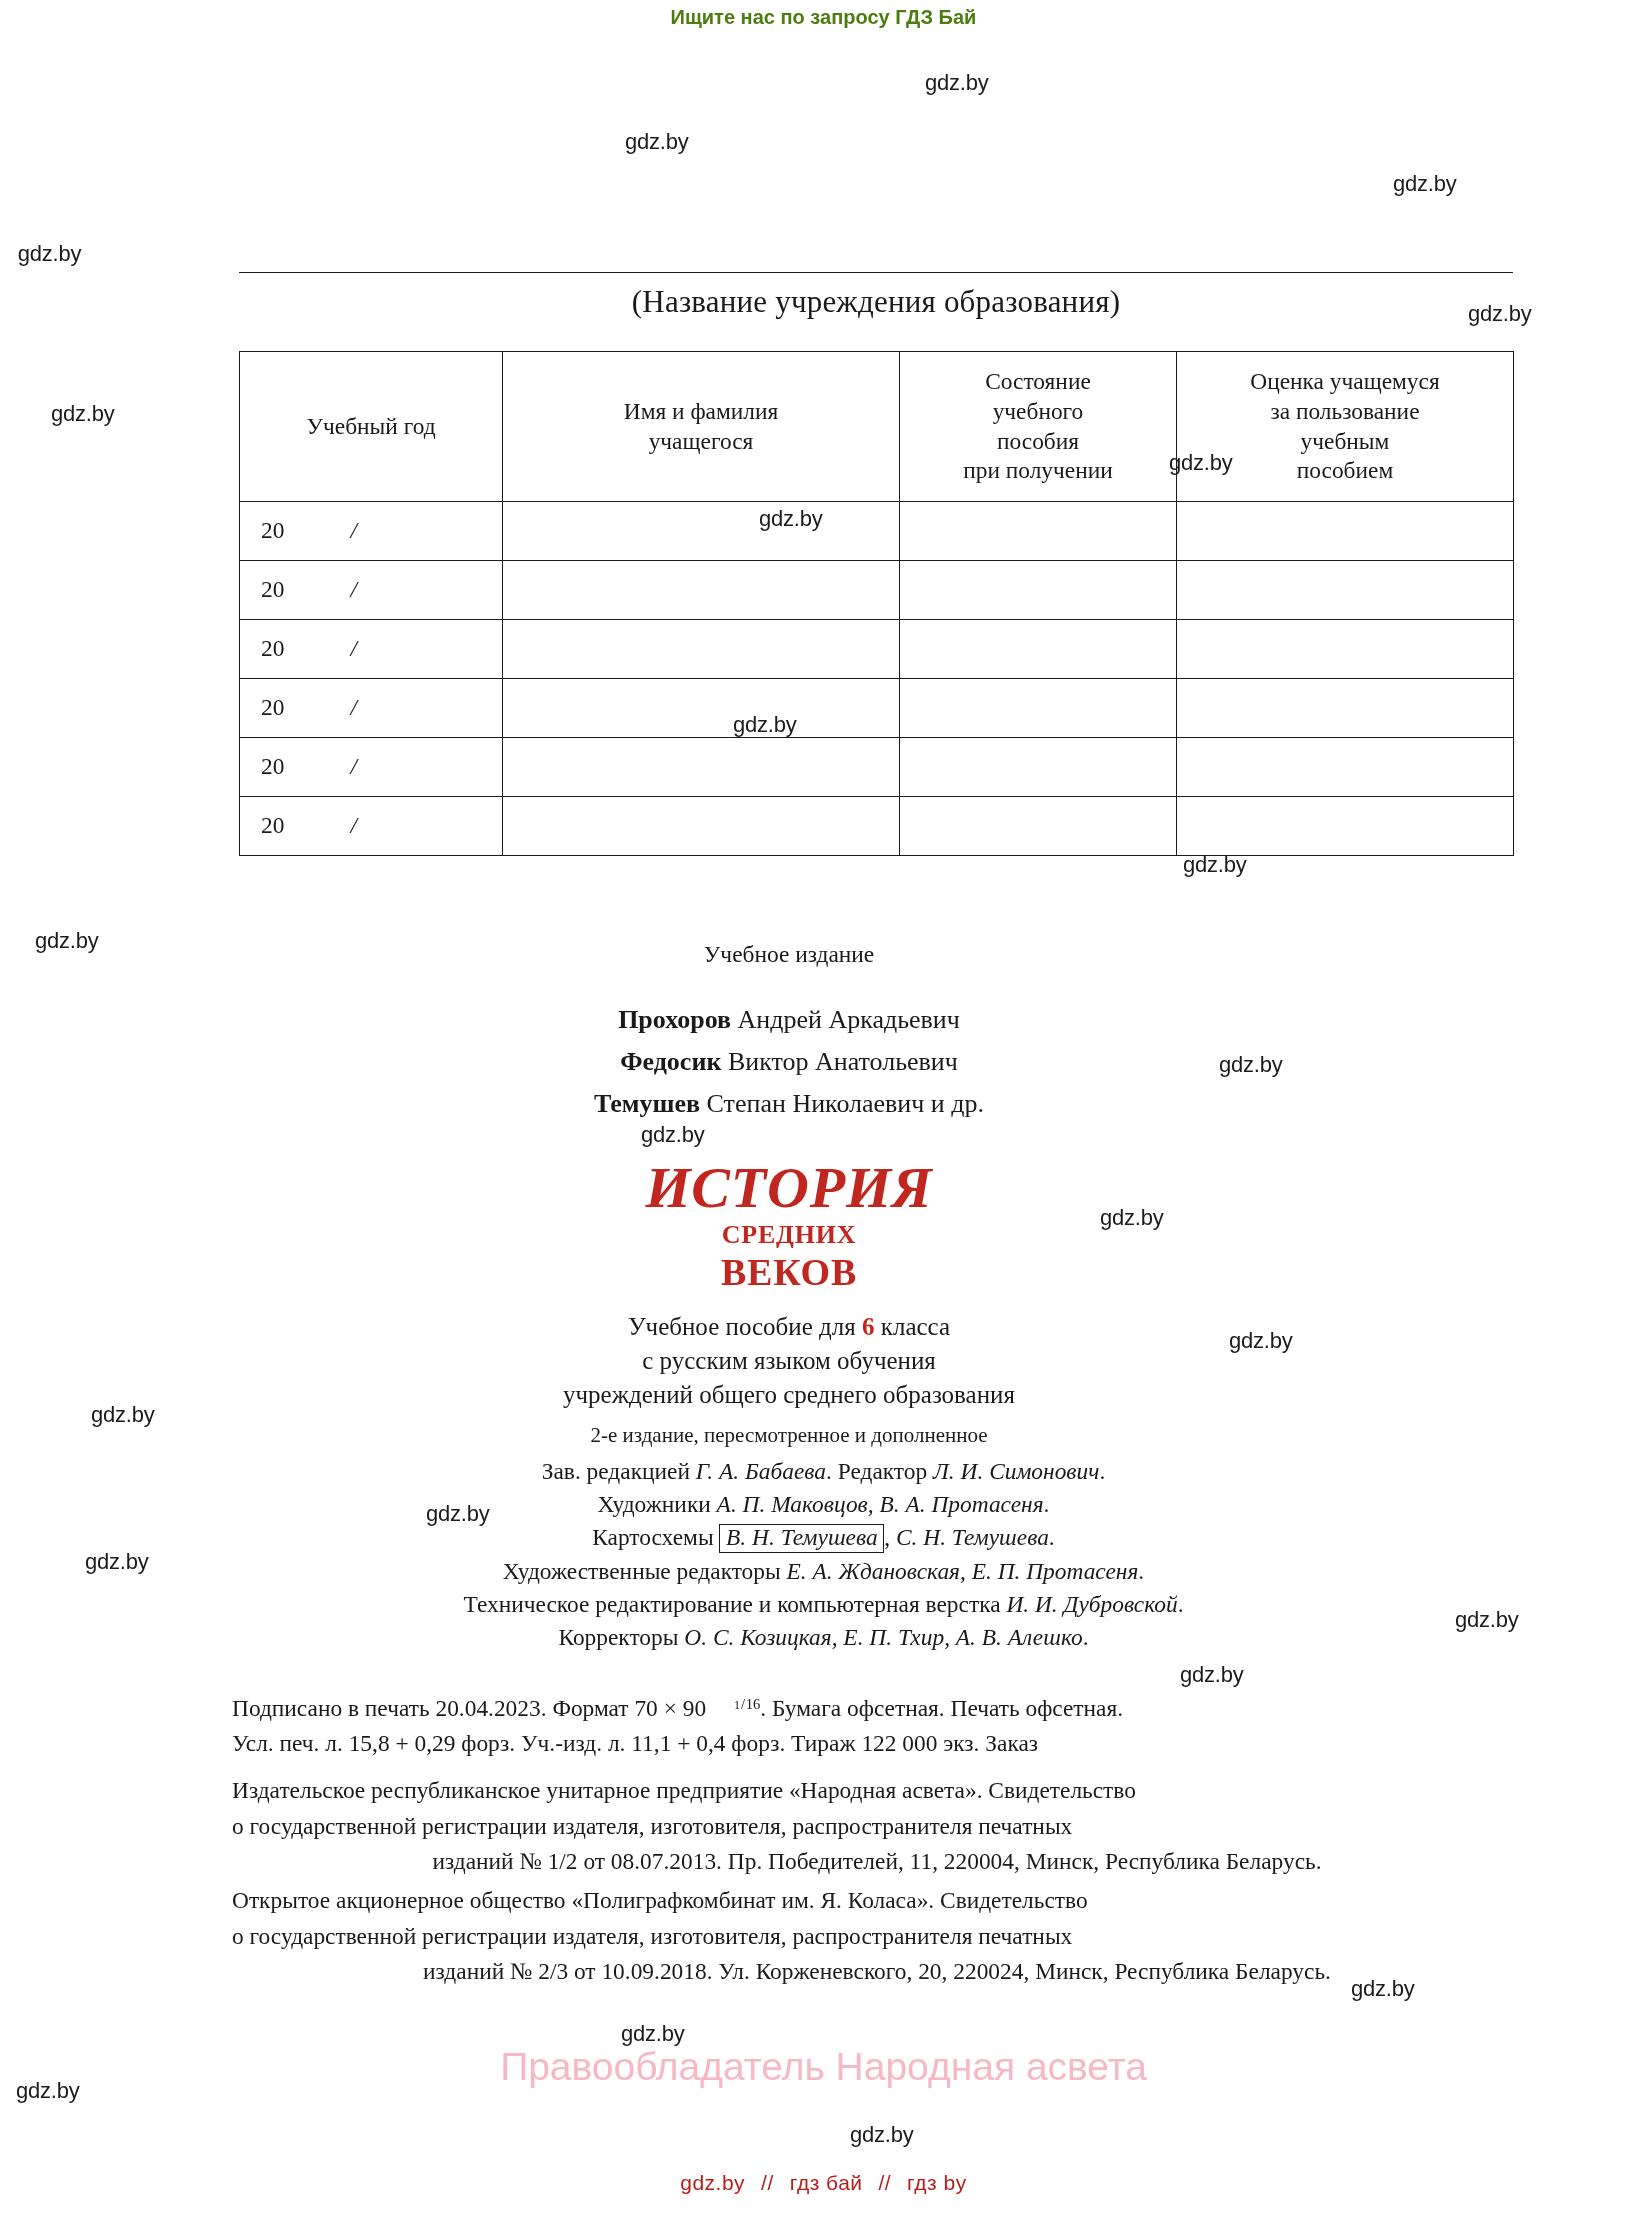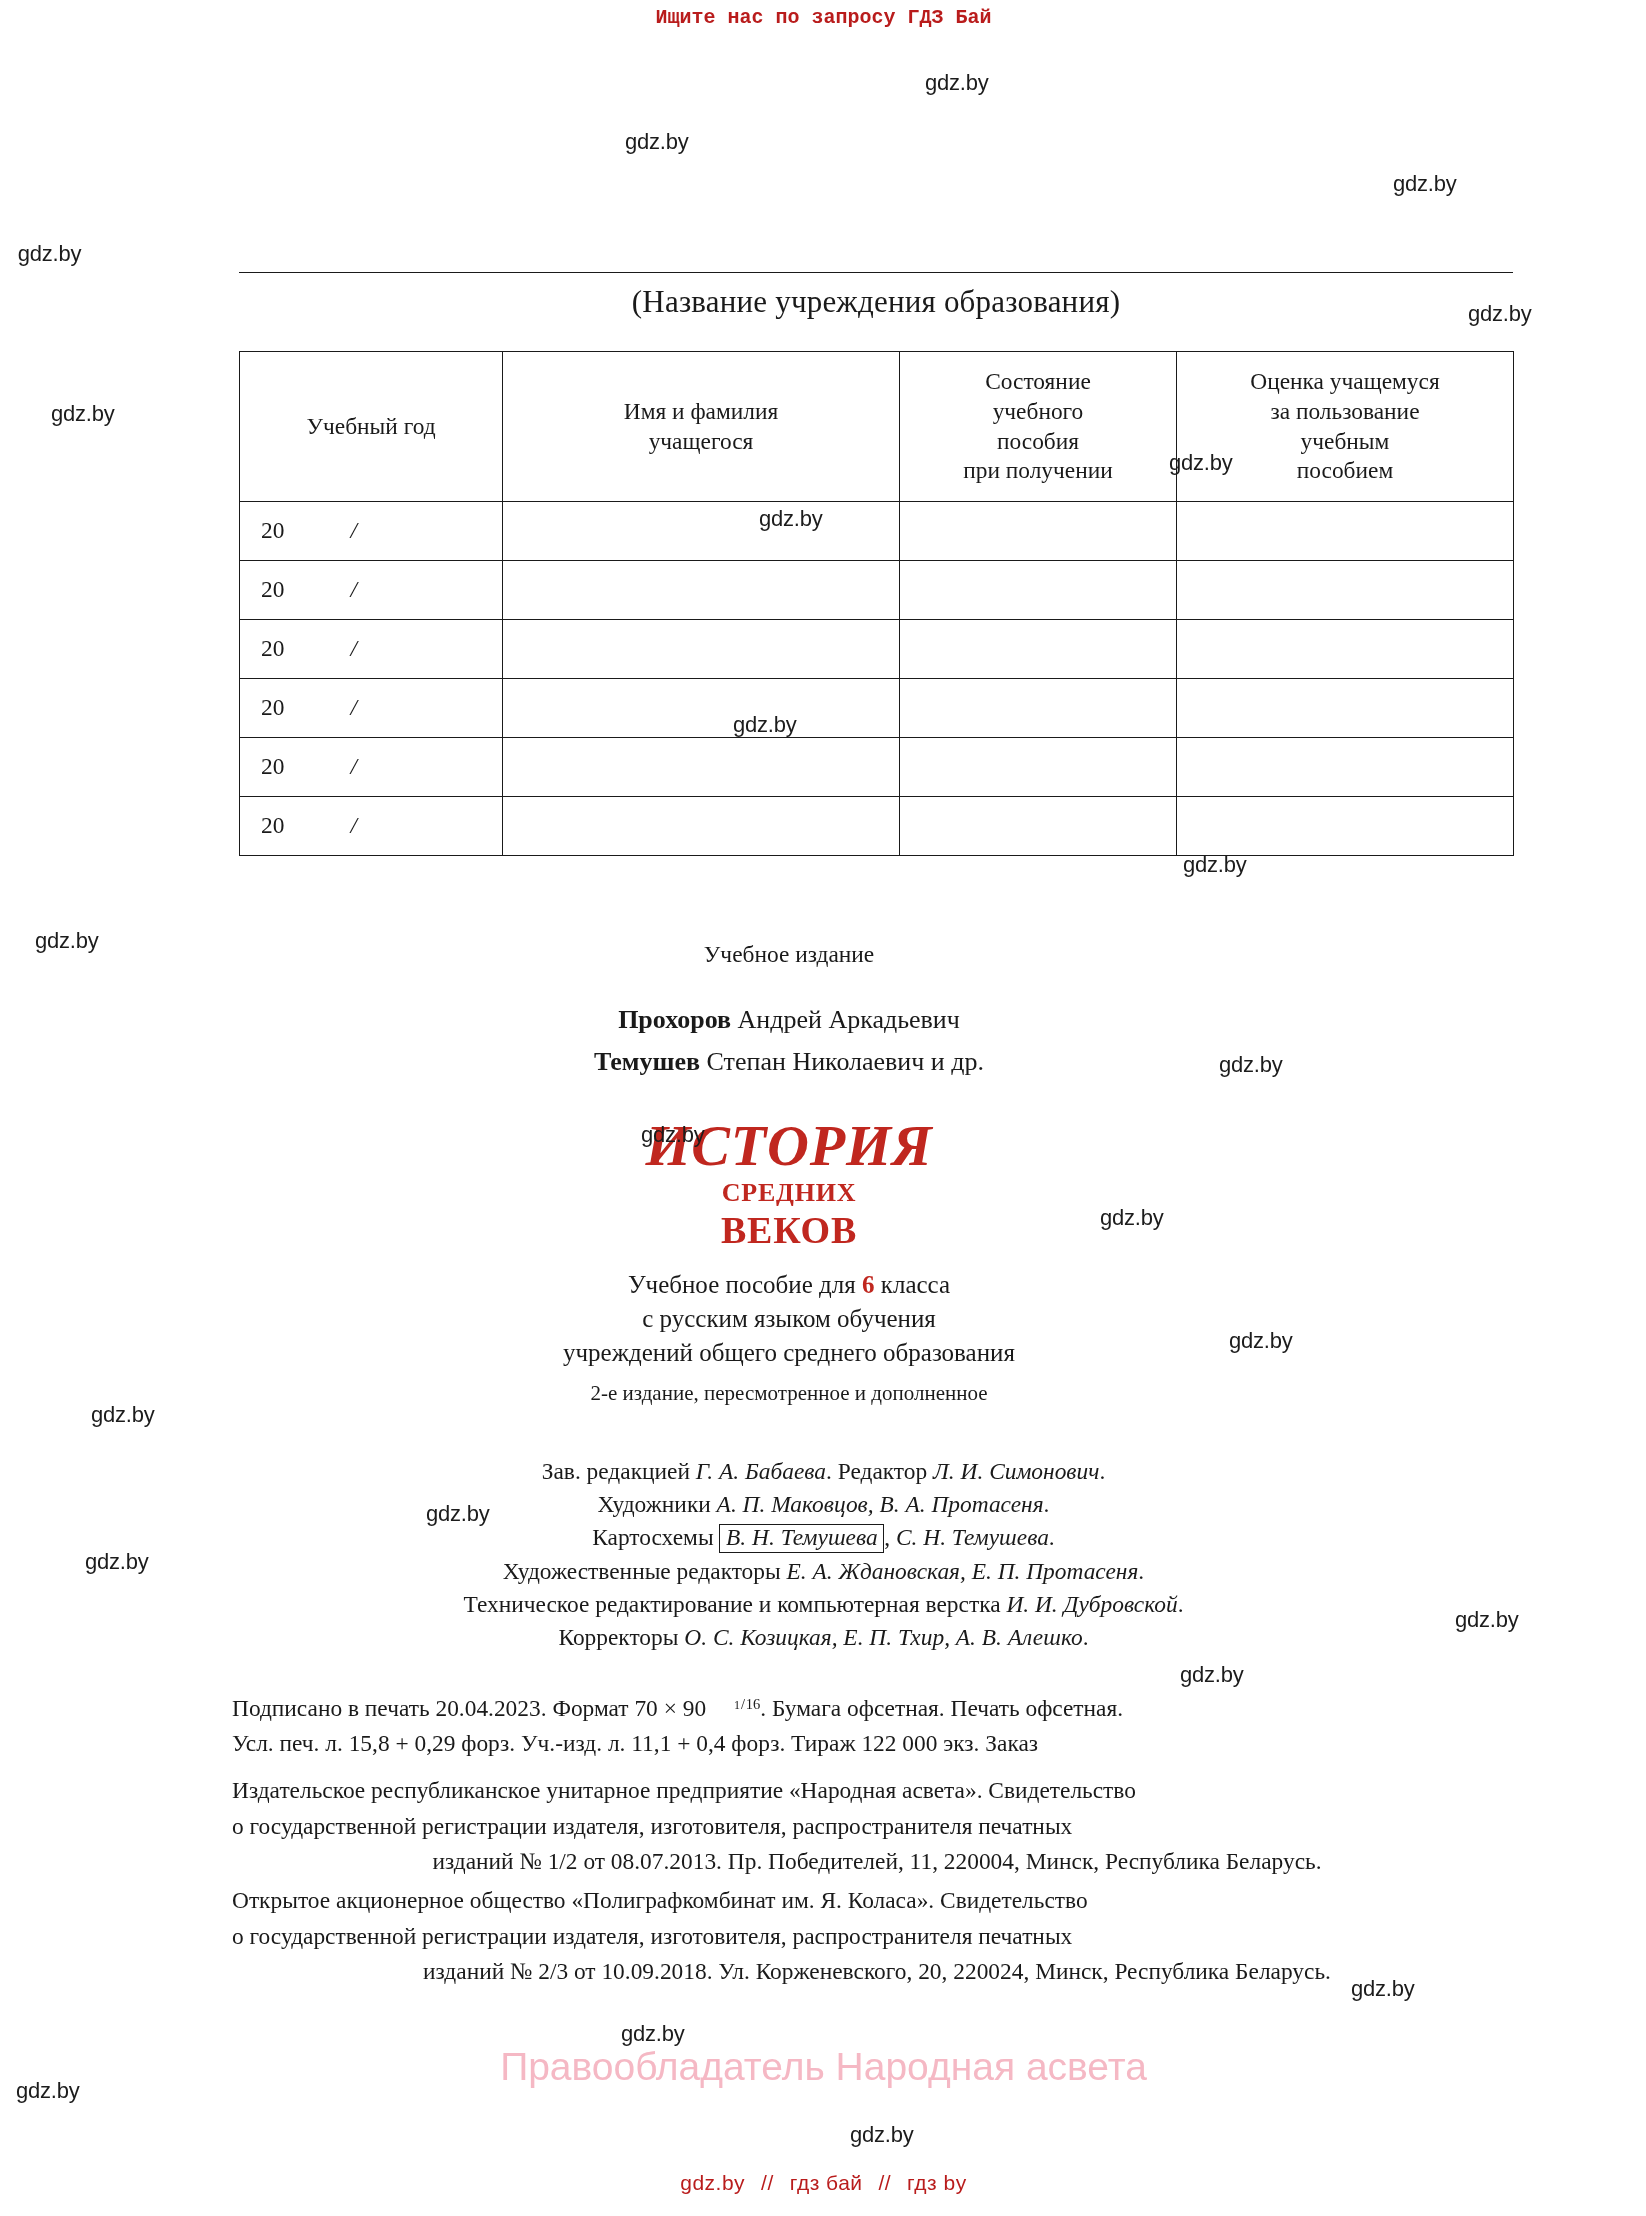--- a/index.html
+++ b/index.html
@@ -234,21 +234,21 @@
     font-size: 21px;
     color: #1b39d8;
     letter-spacing: 0.5px;
     z-index: 8;
   }
   .footer-links span { margin: 0 4.8px; }
 </style>
 </head>
 <body>
 
-<div class="top-banner" style="color: #b91c1c; font-family: Liberation Mono, monospace;">
+<div class="top-banner" style="color: #4d7c0f;">
   <span>Ищите нас по запросу ГДЗ Бай</span>
 </div>
 
 <div class="page">
 
   <div class="inst-rule"></div>
   <div class="inst-caption">(Название учреждения образования)</div>
 
   <table class="rec-table">
     <colgroup>
@@ -319,20 +319,24 @@
       </tr>
     </tbody>
   </table>
 
   <div class="imprint">
     <div class="edition-kind">Учебное издание</div>
 
     <div class="author">
       <b>Прохоров</b>
       <span>Андрей Аркадьевич</span>
+    </div>
+    <div class="author">
+      <b>Федосик</b>
+      <span>Виктор Анатольевич</span>
     </div>
     <div class="author">
       <b>Темушев</b>
       <span>Степан Николаевич и др.</span>
     </div>
 
     <div class="book-title" style="color: rgb(192, 39, 31);">
       <span class="l1">ИСТОРИЯ</span>
       <span class="l2">СРЕДНИХ</span>
       <span class="l3">ВЕКОВ</span>

